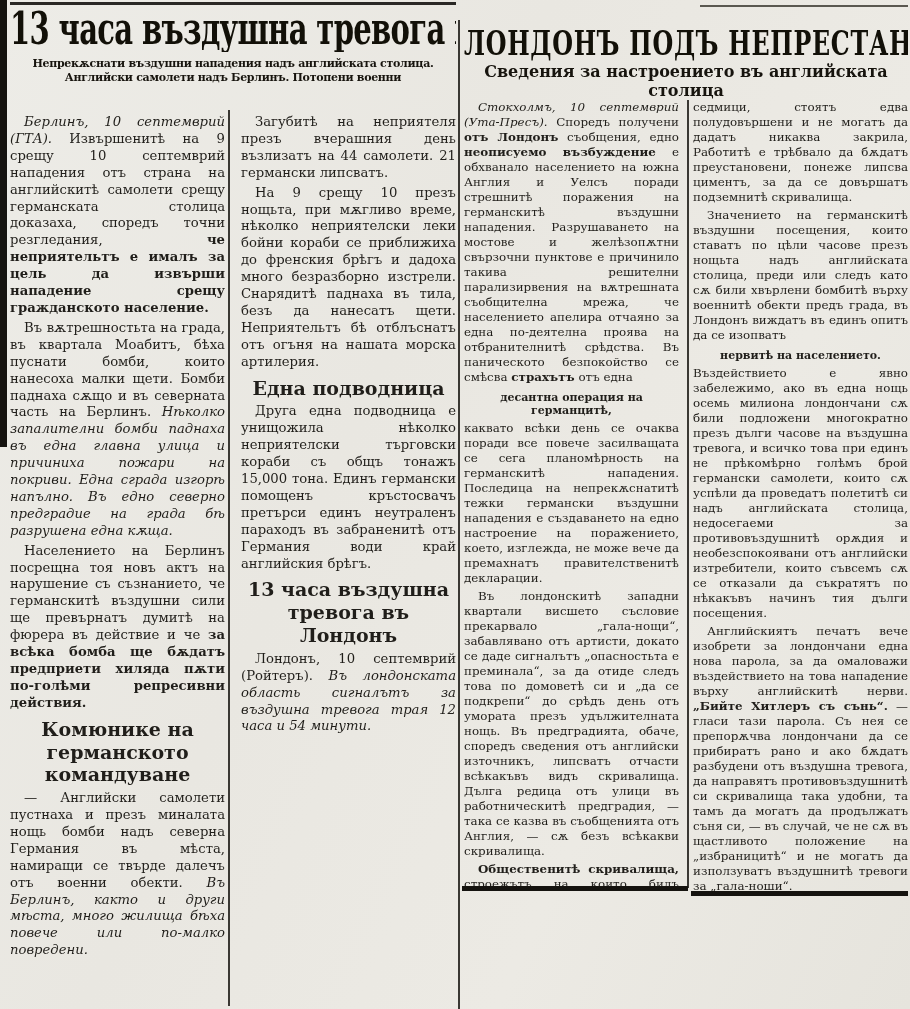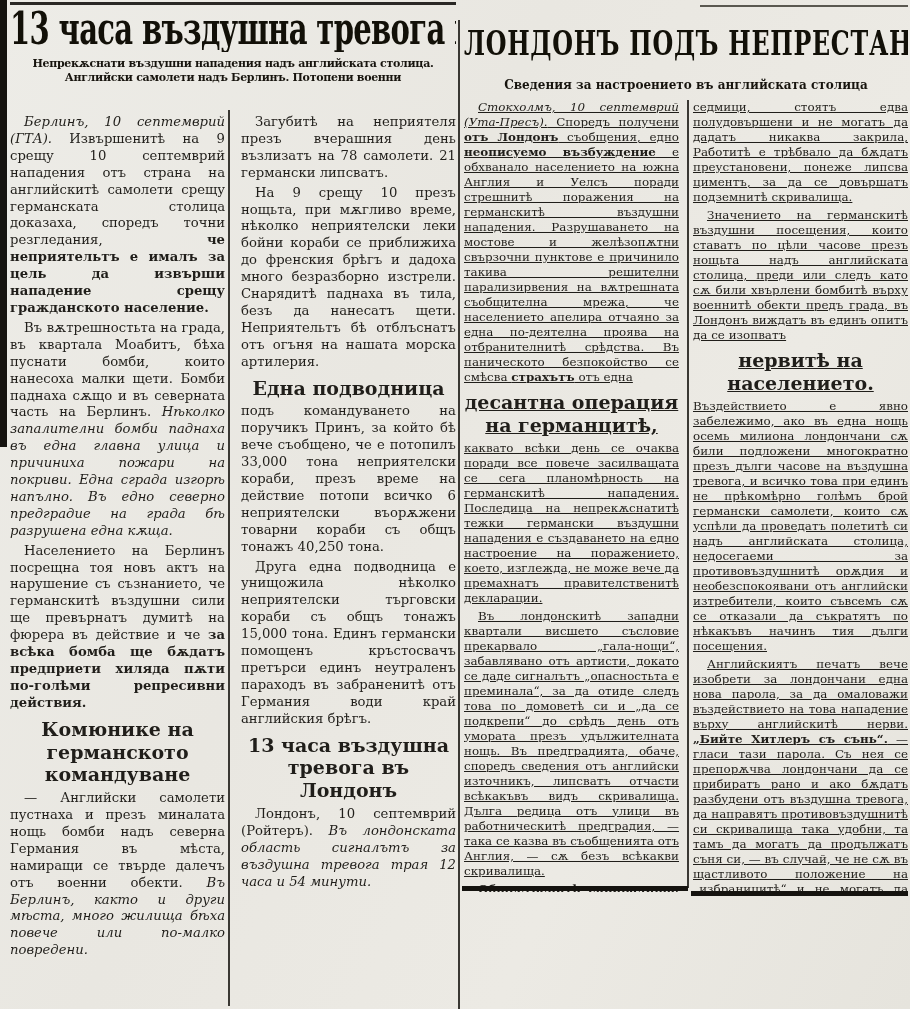--- a/index.html
+++ b/index.html
@@ -12,34 +12,34 @@
   .hrule-thin{position:absolute;height:3px;background:#2a2825;}
   .hrule-thick{position:absolute;height:5px;background:#15130f;}
   .leftbar{position:absolute;left:0;top:0;width:7px;height:447px;background:#15130f;}
   
   .hl{white-space:nowrap;transform-origin:left center;display:inline-block;
       font-weight:bold;letter-spacing:-1px;color:#121008;}
   .hl-left{font-size:44px;transform:scaleX(.66);margin:0;line-height:1.05;}
   .hl-right{font-size:34px;transform:scaleX(.70);margin:0;line-height:1.05;letter-spacing:1px;}
   .deck{font-weight:bold;text-align:center;color:#17140e;}
   .deck-left{font-size:11px;line-height:1.25;margin-top:5px;letter-spacing:-0.3px;}
-  .deck-right{font-size:12px;margin-top:16px;}
+  .deck-right{font-size:16px;margin-top:0;}
   
   .cols{position:absolute;display:flex;overflow:hidden;}
   .col{overflow:hidden;}
   .cols-left{left:10px;top:114px;width:446px;height:898px;gap:16px;}
   .cols-left .col{width:215px;}
   .cols-left .col{font-size:13.2px;line-height:16.9px;}
-  .cols-right{left:464px;top:100px;width:444px;height:792px;gap:14px;text-decoration:underline;}
+  .cols-right{left:464px;top:100px;width:444px;height:792px;gap:14px;}
   .cols-right .col{width:215px;font-size:11.9px;line-height:15px;}
   .para{margin:0 0 3px 0;text-align:justify;text-indent:14px;}
   .para.noindent{text-indent:0;}
   .colhead{text-align:center;font-weight:bold;margin:6px 0 4px 0;}
   .cols-left .colhead{font-size:19px;line-height:1.2;}
-  .cols-right .colhead{font-size:19px;line-height:1.2;}
+  .cols-right .colhead{font-size:11px;line-height:1.2;}
   .seg-n{font-weight:normal;font-style:normal;margin-top:21px;}
   .seg-b{font-weight:bold;}
   .seg-i{font-style:italic;}
   .article{position:absolute;}
   .art-left{left:10px;top:6px;width:446px;}
   .art-right{left:464px;top:26px;width:444px;}
   .hl-clip{overflow:hidden;width:100%;}
 </style>
 </head>
 <body>
@@ -65,24 +65,23 @@
   </div>
   <div class="cols cols-left">
     <div class="col">
         <p class="para"><span class="seg-i">Берлинъ, 10 септемврий (ГТА).</span><span class="seg-n"> Извършенитѣ на 9 срещу 10 септемврий нападения отъ страна на английскитѣ самолети срещу германската столица доказаха, споредъ точни резгледания, </span><span class="seg-b">че неприятельтъ е ималъ за цель да извърши нападение срещу гражданското население.</span></p>
         <p class="para"><span class="seg-n">Въ вѫтрешностьта на града, въ квартала Моабитъ, бѣха пуснати бомби, които нанесоха малки щети. Бомби паднаха сѫщо и въ северната часть на Берлинъ. </span><span class="seg-i">Нѣколко запалителни бомби паднаха въ една главна улица и причиниха пожари на покриви. Една сграда изгорѣ напълно. Въ едно северно предградие на града бѣ разрушена една кѫща.</span></p>
         <p class="para"><span class="seg-n">Населението на Берлинъ посрещна тоя новъ актъ на нарушение съ съзнанието, че германскитѣ въздушни сили ще превърнатъ думитѣ на фюрера въ действие и че </span><span class="seg-b">за всѣка бомба ще бѫдатъ предприети хиляда пѫти по-голѣми репресивни действия.</span></p>
         <h3 class="colhead"><span class="seg-b">Комюнике на германското командуване</span></h3>
         <p class="para"><span class="seg-n">— Английски самолети пустнаха и презъ миналата нощь бомби надъ северна Германия въ мѣста, намиращи се твърде далечъ отъ военни обекти. </span><span class="seg-i">Въ Берлинъ, както и други мѣста, много жилища бѣха повече или по-малко повредени.</span></p>
       </div>
     <div class="col">
-        <p class="para"><span class="seg-n">Загубитѣ на неприятеля презъ вчерашния день възлизатъ на 78 самолети. 21 германски липсватъ.</span></p>
+        <p class="para"><span class="seg-n">Загубитѣ на неприятеля презъ вчерашния день възлизатъ на 44 самолети. 21 германски липсватъ.</span></p>
         <p class="para"><span class="seg-n">На 9 срещу 10 презъ нощьта, при мѫгливо време, нѣколко неприятелски леки бойни кораби се приближиха до френския брѣгъ и дадоха много безразборно изстрели. Снарядитѣ паднаха въ тила, безъ да нанесатъ щети. Неприятельтъ бѣ отблъснатъ отъ огъня на нашата морска артилерия.</span></p>
         <h3 class="colhead"><span class="seg-b">Една подводница</span></h3>
-        <p class="para noindent"><span class="seg-n">подъ командуването на поручикъ Принъ, за който бѣ вече съобщено, че е потопилъ 33,000 тона неприятелски кораби, презъ време на действие потопи всичко 6 неприятелски въорѫжени товарни кораби съ общъ тонажъ 40,250 тона.</span></p>
         <p class="para"><span class="seg-n">Друга една подводница е унищожила нѣколко неприятелски търговски кораби съ общъ тонажъ 15,000 тона. Единъ германски помощенъ кръстосвачъ претърси единъ неутраленъ параходъ въ забраненитѣ отъ Германия води край английския брѣгъ.</span></p>
         <h3 class="colhead"><span class="seg-b">13 часа въздушна тревога въ Лондонъ</span></h3>
         <p class="para"><span class="seg-n">Лондонъ, 10 септемврий (Ройтеръ). </span><span class="seg-i">Въ лондонската область сигналътъ за въздушна тревога трая 12 часа и 54 минути.</span></p>
       </div>
   </div>
 
   <div class="article art-right">
     <div class="hl-clip">
       <h1 class="hl hl-right">ЛОНДОНЪ ПОДЪ НЕПРЕСТАНИ БОМБАРДИРОВКИ</h1>
     </div>

